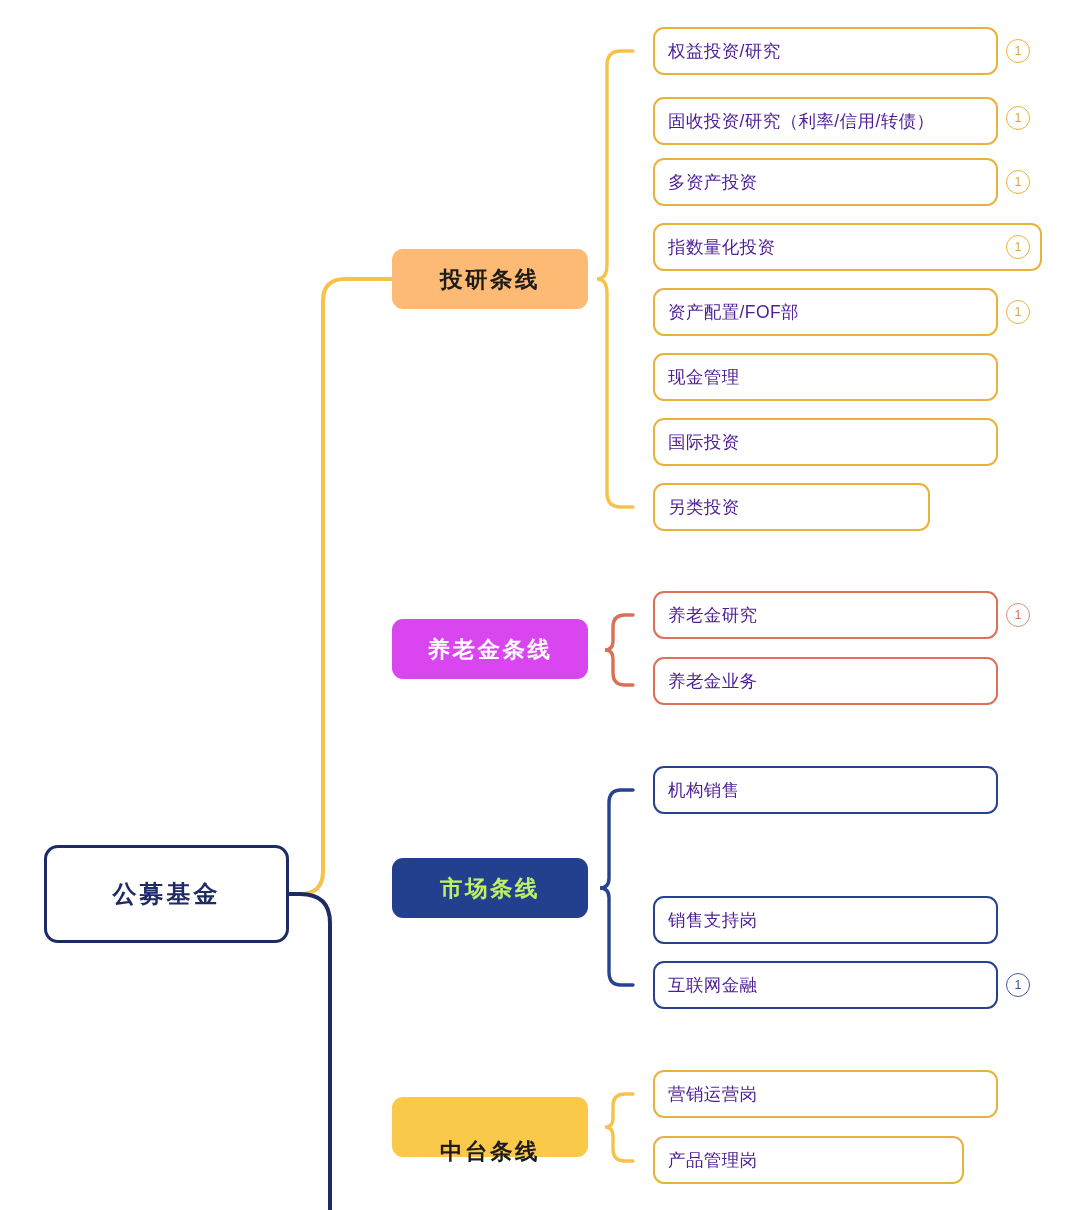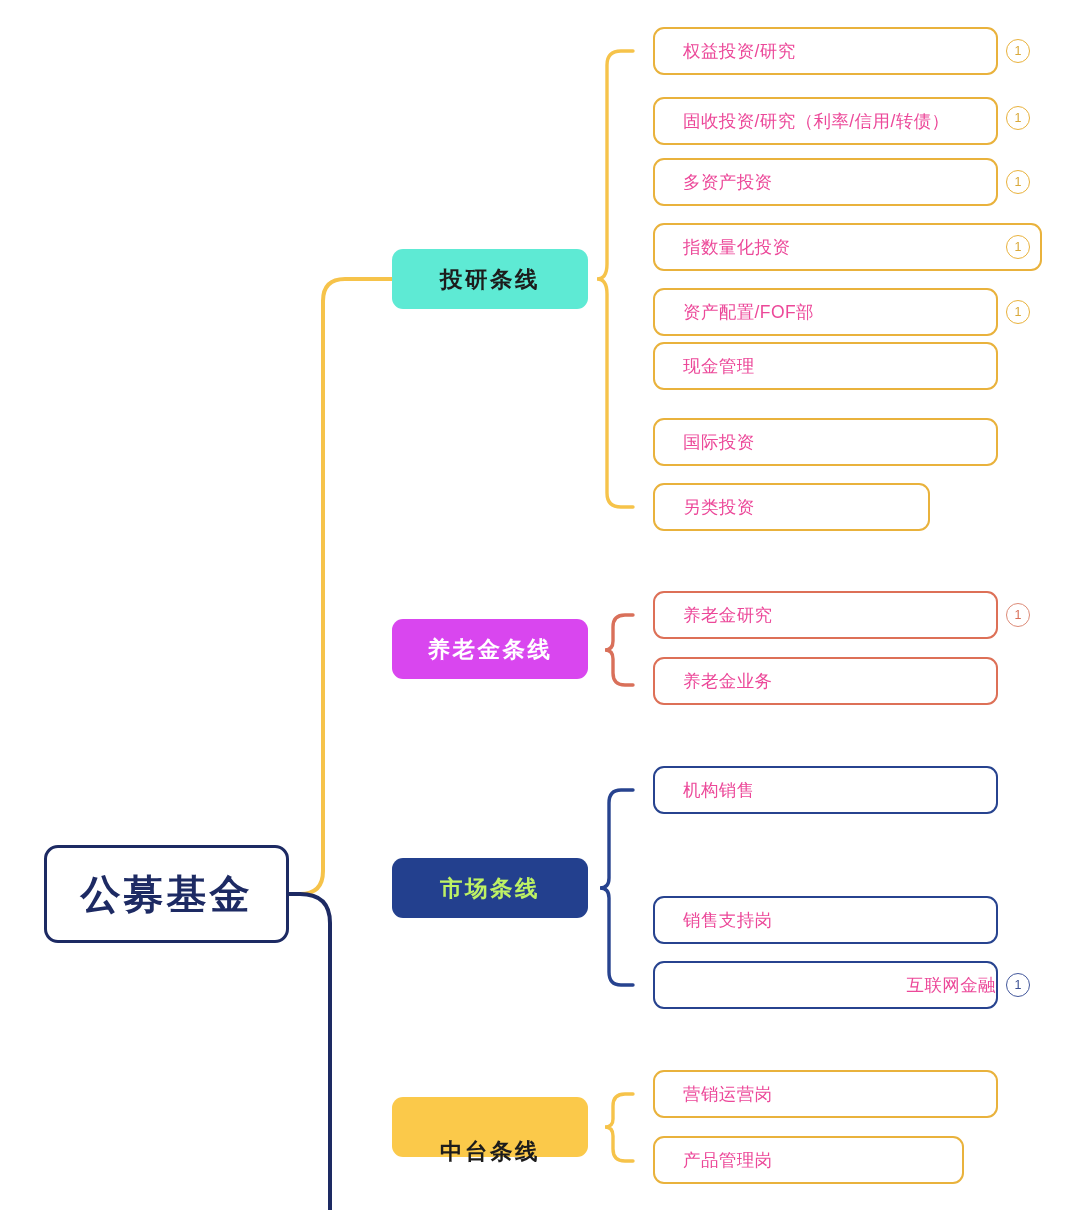--- a/index.html
+++ b/index.html
@@ -40,21 +40,21 @@
     box-sizing: border-box;
     border: 3.5px solid #1d2a63;
     border-radius: 14px;
     background: #ffffff;
     display: flex;
     align-items: center;
     justify-content: center;
     z-index: 4;
   }
   .root-node .root-label {
-    font-size: 40px;
+    font-size: 24px;
     font-weight: bold;
     color: #1d2a63;
     letter-spacing: 3px;
   }
 
   
   .branch {
     position: absolute;
     width: 196px;
     height: 60px;
@@ -77,22 +77,22 @@
     box-sizing: border-box;
     border-radius: 11px;
     background: #ffffff;
     border: 2.2px solid #e9b23c;
     display: flex;
     align-items: center;
     z-index: 3;
   }
   .leaf .leaf-label {
     font-size: 17.5px;
-    color: #ec4899;
-    padding-left: 28px;
+    color: #4c1d95;
+    padding-left: 13px;
     white-space: nowrap;
     letter-spacing: 0.4px;
   }
 
   
   .badge {
     position: absolute;
     width: 24px;
     height: 24px;
     border-radius: 50%;
@@ -124,21 +124,21 @@
 
     <path d="M633 790 L621 790 Q609 790 609 803 L609 878 Q609 888 600 888 Q609 888 609 898 L609 972 Q609 985 621 985 L633 985" stroke="#27438f" stroke-width="3.4"></path>
 
     <path d="M633 1094 L625 1094 Q613 1094 613 1106 L613 1119 Q613 1127 605 1127 Q613 1127 613 1136 L613 1149 Q613 1161 625 1161 L633 1161" stroke="#f6c34a" stroke-width="3.4"></path>
   </svg>
 
   <div class="root-node">
     <span class="root-label">公募基金</span>
   </div>
 
-  <div class="branch" style="left:392px; top:249px; background:#5eead4;">
+  <div class="branch" style="left:392px; top:249px; background:#fdba74;">
     <span class="branch-label" style="color:#1c1c1c;">投研条线</span>
   </div>
 
   <div class="leaf" style="left:653px; top:27px; width:345px; border-color:#e9b23c;">
     <span class="leaf-label">权益投资/研究</span>
   </div>
   <div class="badge" style="left:1006px; top:39px; border-color:#e9b23c; color:#d9a93a;">
     <span>1</span>
   </div>
 
@@ -163,21 +163,21 @@
     <span>1</span>
   </div>
 
   <div class="leaf" style="left:653px; top:288px; width:345px; border-color:#e9b23c;">
     <span class="leaf-label">资产配置/FOF部</span>
   </div>
   <div class="badge" style="left:1006px; top:300px; border-color:#e9b23c; color:#d9a93a;">
     <span>1</span>
   </div>
 
-  <div class="leaf" style="left:653px; top:342px; width:345px; border-color:#e9b23c;">
+  <div class="leaf" style="left:653px; top:353px; width:345px; border-color:#e9b23c;">
     <span class="leaf-label">现金管理</span>
   </div>
 
   <div class="leaf" style="left:653px; top:418px; width:345px; border-color:#e9b23c;">
     <span class="leaf-label">国际投资</span>
   </div>
 
   <div class="leaf" style="left:653px; top:483px; width:277px; border-color:#e9b23c;">
     <span class="leaf-label">另类投资</span>
   </div>
@@ -203,21 +203,21 @@
 
   <div class="leaf" style="left:653px; top:766px; width:345px; border-color:#27438f;">
     <span class="leaf-label">机构销售</span>
   </div>
 
 
   <div class="leaf" style="left:653px; top:896px; width:345px; border-color:#27438f;">
     <span class="leaf-label">销售支持岗</span>
   </div>
 
-  <div class="leaf" style="left:653px; top:961px; width:345px; border-color:#27438f;justify-content:flex-end;">
+  <div class="leaf" style="left:653px; top:961px; width:345px; border-color:#27438f;">
     <span class="leaf-label">互联网金融</span>
   </div>
   <div class="badge" style="left:1006px; top:973px; border-color:#43589c; color:#3c5193;">
     <span>1</span>
   </div>
 
   <div class="branch" style="left:392px; top:1097px; background:#fbc94a;">
     <span class="branch-label" style="color:#1c1c1c;margin-top:48px;">中台条线</span>
   </div>
 

